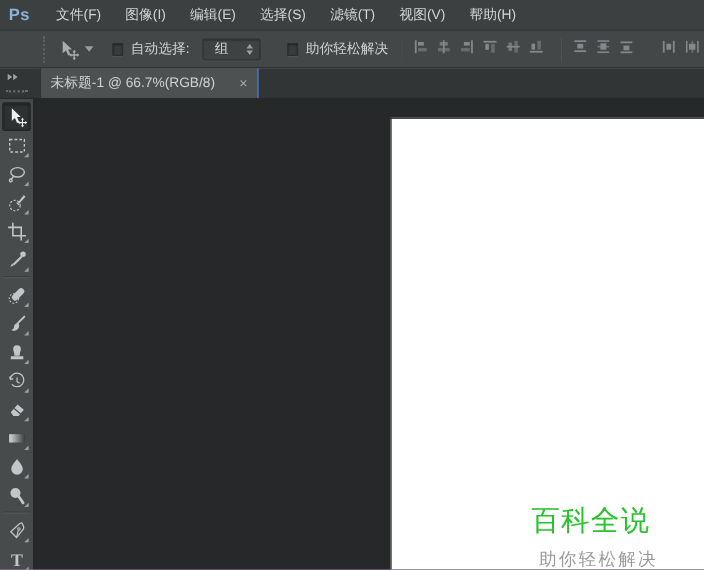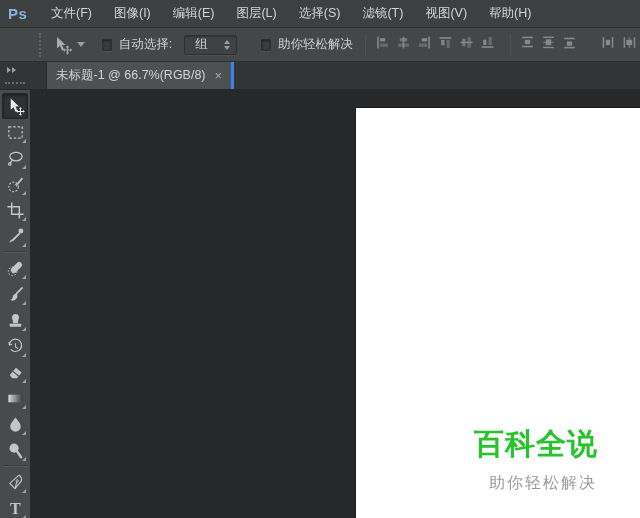--- a/index.html
+++ b/index.html
@@ -44,57 +44,56 @@
   .align-gap { width:18px; }
 
   
   .tabbar { height:28px; background:#323536; display:flex; align-items:stretch; border-bottom:1px solid #272a2b; }
   .tools-header { width:30px; display:flex; flex-direction:column; }
   .chevrons { height:15px; display:flex; align-items:center; padding-left:7px; gap:1px; }
   .chevrons i { width:0; height:0; border-top:3.5px solid transparent; border-bottom:3.5px solid transparent;
                 border-left:4.5px solid #9ea1a2; }
   .tools-grip { flex:1; display:flex; align-items:center; justify-content:center; }
   .tools-grip span { display:block; width:20px; border-top:2px dotted #6a6d6e; }
-  .doc-tab { margin-left:16px; background:#4e5152; border-left:1px solid #242727; border-right:3px solid #3b82f6;
-             display:flex; align-items:center; padding:0 9px; gap:9px; }
+  .doc-tab { margin-left:6px; background:#4e5152; border-left:1px solid #242727; border-right:1px solid #3b82f6;
+             display:flex; align-items:center; padding:0 9px; gap:22px; }
   .doc-tab .title { color:#d2d2d4; font-size:12.5px; white-space:nowrap; }
   .doc-tab .close { color:#a6a8a9; font-size:13px; line-height:1; cursor:default; }
 
   
   .main { display:flex; height:428px; }
   .toolstrip { width:30px; background:#484b4c; display:flex; flex-direction:column; align-items:center;
                padding-top:3px; flex-shrink:0; }
   .tool { width:26px; height:26px; display:flex; align-items:center; justify-content:center;
           color:#c3c6c8; border-radius:2px; flex-shrink:0; }
   .tool svg { width:19px; height:19px; }
   .tool.selected { background:#2f3233; border:1px solid #232627; box-shadow:inset 0 1px 3px rgba(0,0,0,.5); }
   .tool-sep { width:24px; height:0; border-top:1px solid #3a3d3e; border-bottom:1px solid #555859; margin:2px 0; flex-shrink:0; }
   .flyout { position:relative; }
   .flyout::after { content:""; position:absolute; right:2px; bottom:2px; width:0; height:0;
                    border-left:4px solid transparent; border-bottom:4px solid #9ea1a2; }
 
   .canvas-area { flex:1; position:relative; background:#272829; overflow:hidden; }
   .document { position:absolute; left:325px; top:17px; right:0; bottom:0; background:#ffffff;
               border-left:1px solid #1c1c1c; border-top:1px solid #1c1c1c; }
   .watermark { position:absolute; top:316px; right:42px; text-align:center; }
-  .wm-title { font-size:30px; font-weight:bold; letter-spacing:1px; white-space:nowrap; }
+  .wm-title { font-size:26px; font-weight:normal; letter-spacing:1px; white-space:nowrap;margin-top:32px; }
   .wm-sub { font-size:16px; letter-spacing:2px; margin-top:8px; white-space:nowrap; }
 </style>
 </head>
 <body>
 
 <div class="app">
 
   <div class="menubar">
     <div class="ps-logo" style="color: rgb(138, 180, 220);">Ps</div>
     <div class="menus">
         <div class="menu-item">文件(F)</div>
         <div class="menu-item">图像(I)</div>
         <div class="menu-item">编辑(E)</div>
-        <div class="menu-item">图层(L)</div>
         <div class="menu-item">选择(S)</div>
         <div class="menu-item">滤镜(T)</div>
         <div class="menu-item">视图(V)</div>
         <div class="menu-item">帮助(H)</div>
       </div>
   </div>
 
   <div class="optionsbar">
     <div class="grip-v"></div>
     <div class="tool-preset">

